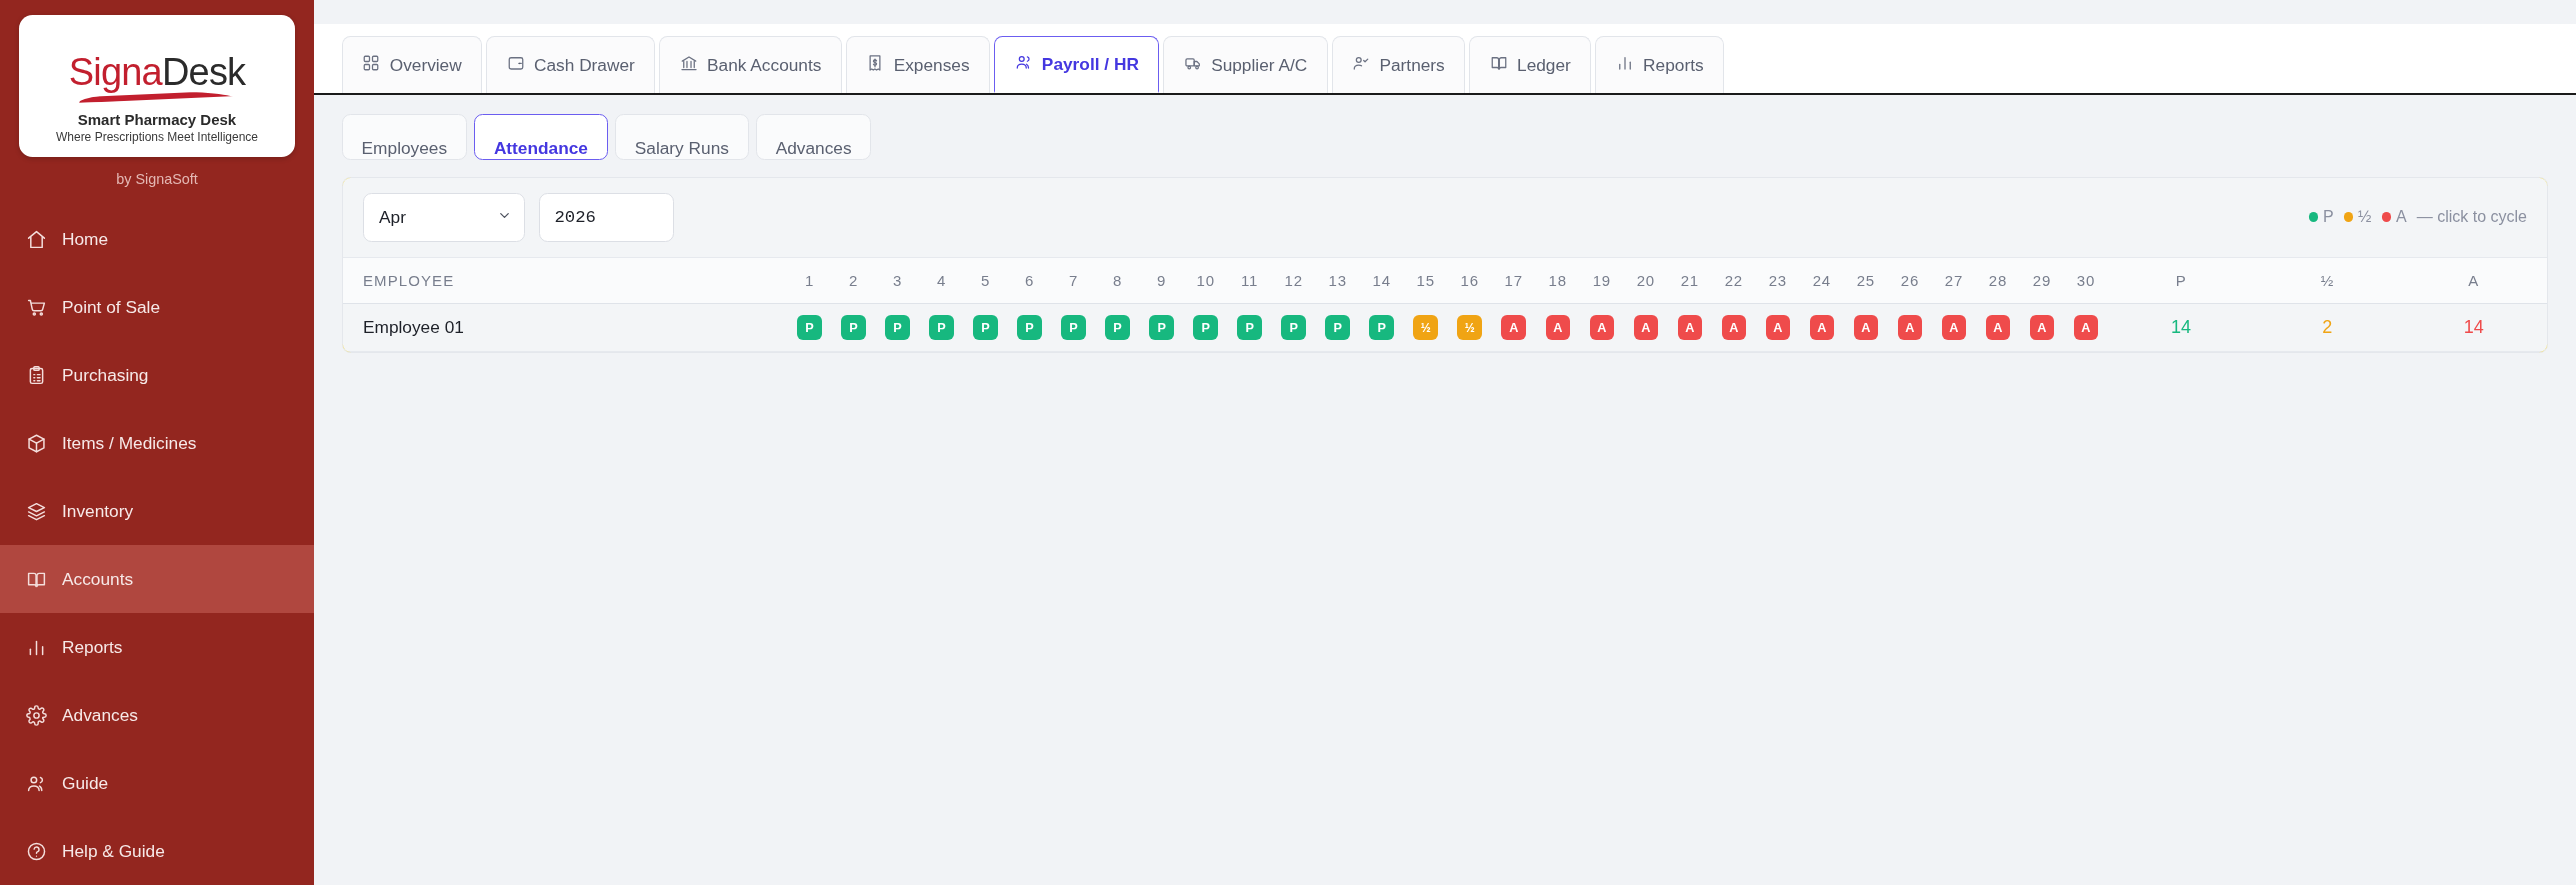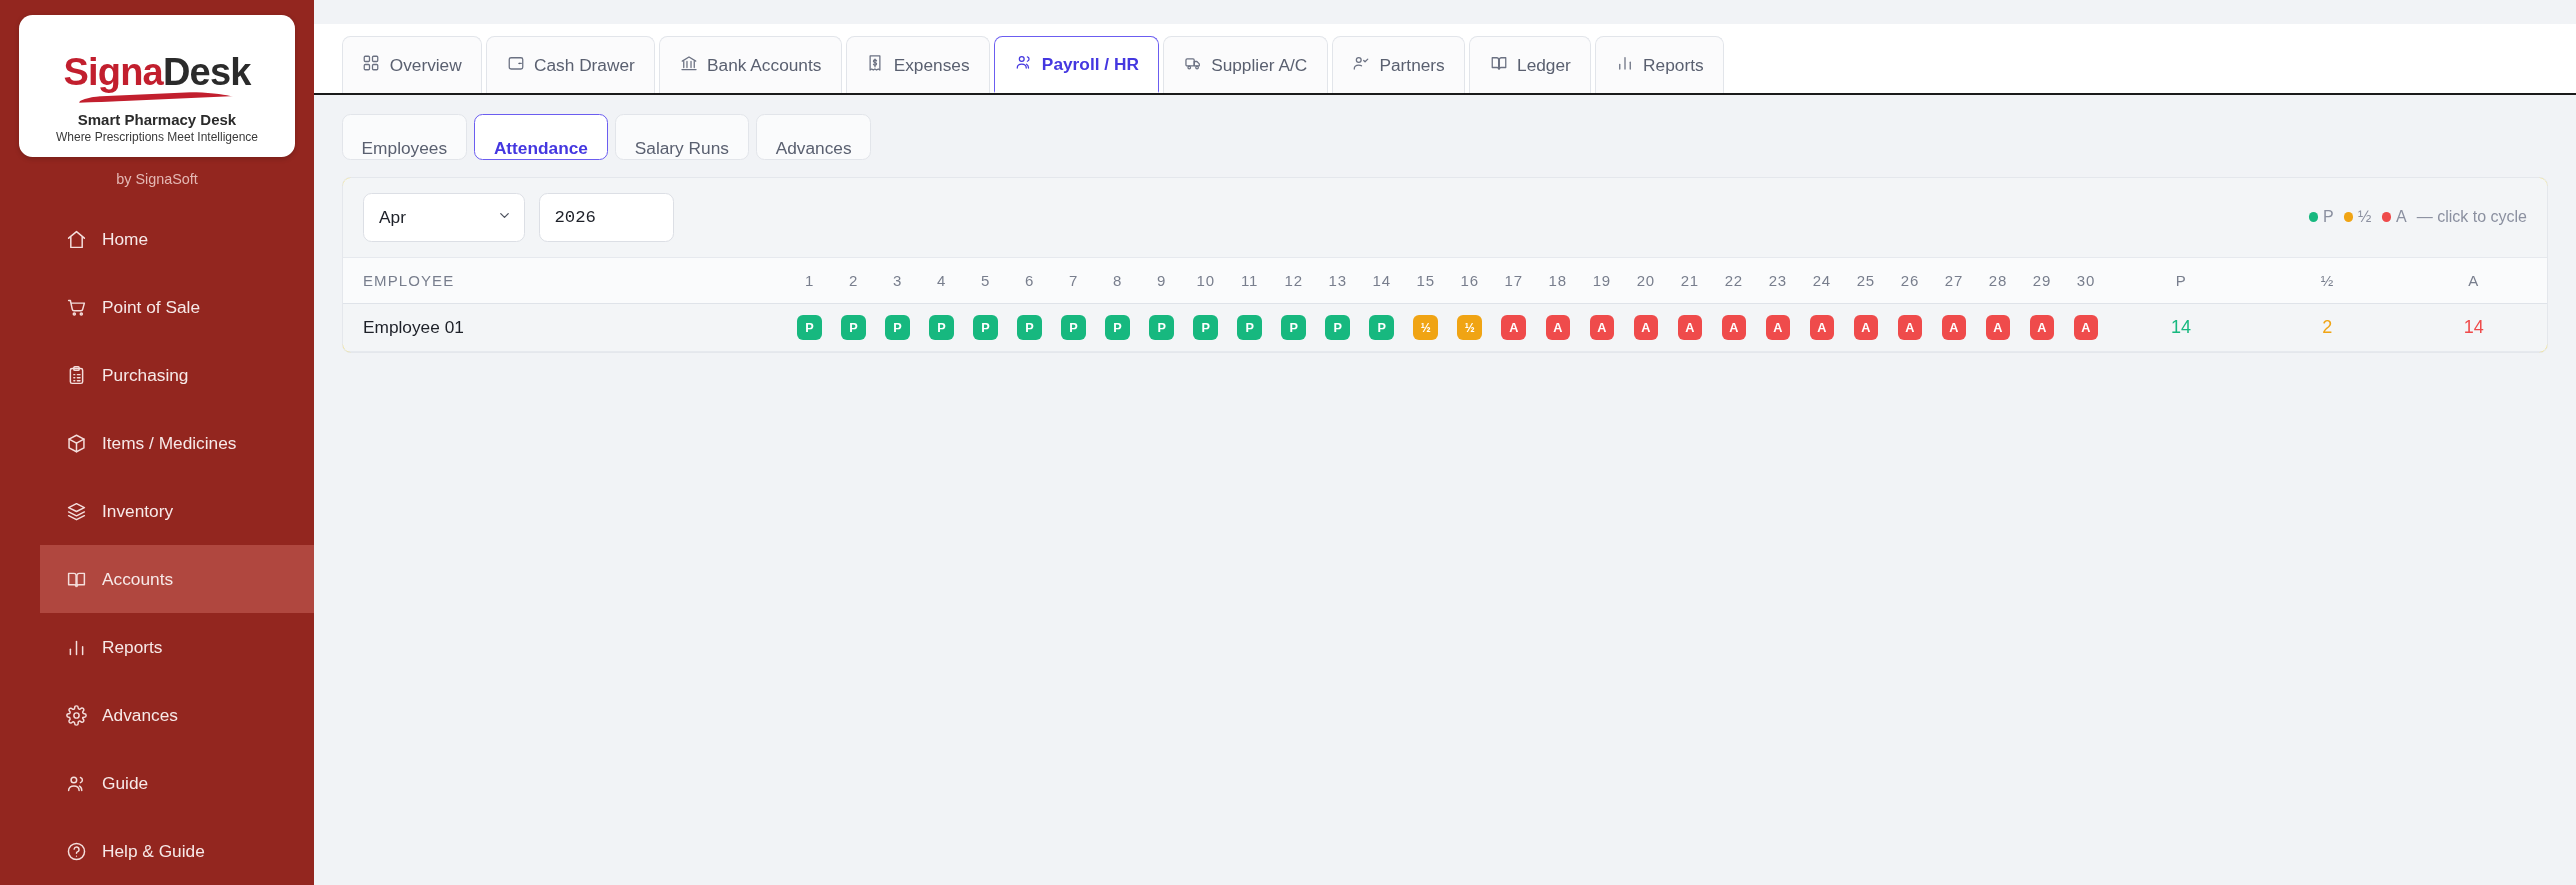--- a/index.html
+++ b/index.html
@@ -20,21 +20,21 @@
   }
   .logo-card {
     margin: 0 18.6px;
     background: #ffffff;
     border-radius: 13.5px;
     height: 142px;
     display: flex; flex-direction: column;
     align-items: center; justify-content: center;
     box-shadow: 0 1.7px 5px rgba(0,0,0,0.18);
   }
-  .logo-word { font-size: 38px; font-weight: bold; letter-spacing: -0.8px; line-height: 1; margin-top: 25px; }
+  .logo-word { font-size: 38px; font-weight: normal; letter-spacing: -0.8px; line-height: 1; margin-top: 25px; }
   .logo-word .s1 { color: #c21f2e; }
   .logo-word .s2 { color: #2b2b2b; }
   .logo-swoosh {
     width: 157px; height: 9.3px; margin-top: 0.8px;
     background: #c21f2e;
     border-radius: 50% / 100% 100% 0 0;
     transform: rotate(-1.2deg);
     clip-path: polygon(0 40%, 100% 0, 100% 60%, 0 100%);
   }
   .logo-tag1 { font-size: 15px; font-weight: bold; color: #2b2b2b; margin-top: 9.3px; }
@@ -42,21 +42,20 @@
   .by-line {
     text-align: center; color: #e4b8b4; font-size: 14.4px;
     margin-top: 13.5px; margin-bottom: 18.6px;
   }
   .nav { display: flex; flex-direction: column; }
   .nav-item {
     display: flex; align-items: center; gap: 15px;
     height: 68px; padding-left: 25px;
     color: #f7e9e8; font-size: 17.3px;
     cursor: pointer;
-    margin-left: 40px;
   }
   .nav-item.active { background: #b0473f; }
   .nav-item .ico { width: 22px; height: 22px; display: flex; align-items: center; justify-content: center; flex: 0 0 22px; }
   .nav-item .ico svg { width: 21px; height: 21px; stroke: #f4dedc; fill: none; stroke-width: 1.7; stroke-linecap: round; stroke-linejoin: round; }
 
   
   .main { flex: 1; display: flex; flex-direction: column; background: #f1f3f6; min-width: 0; margin-top: 24px; }
 
   
   .topbar { background: #ffffff; height: 71px; padding: 12px 0 0 28px; position: relative; }

